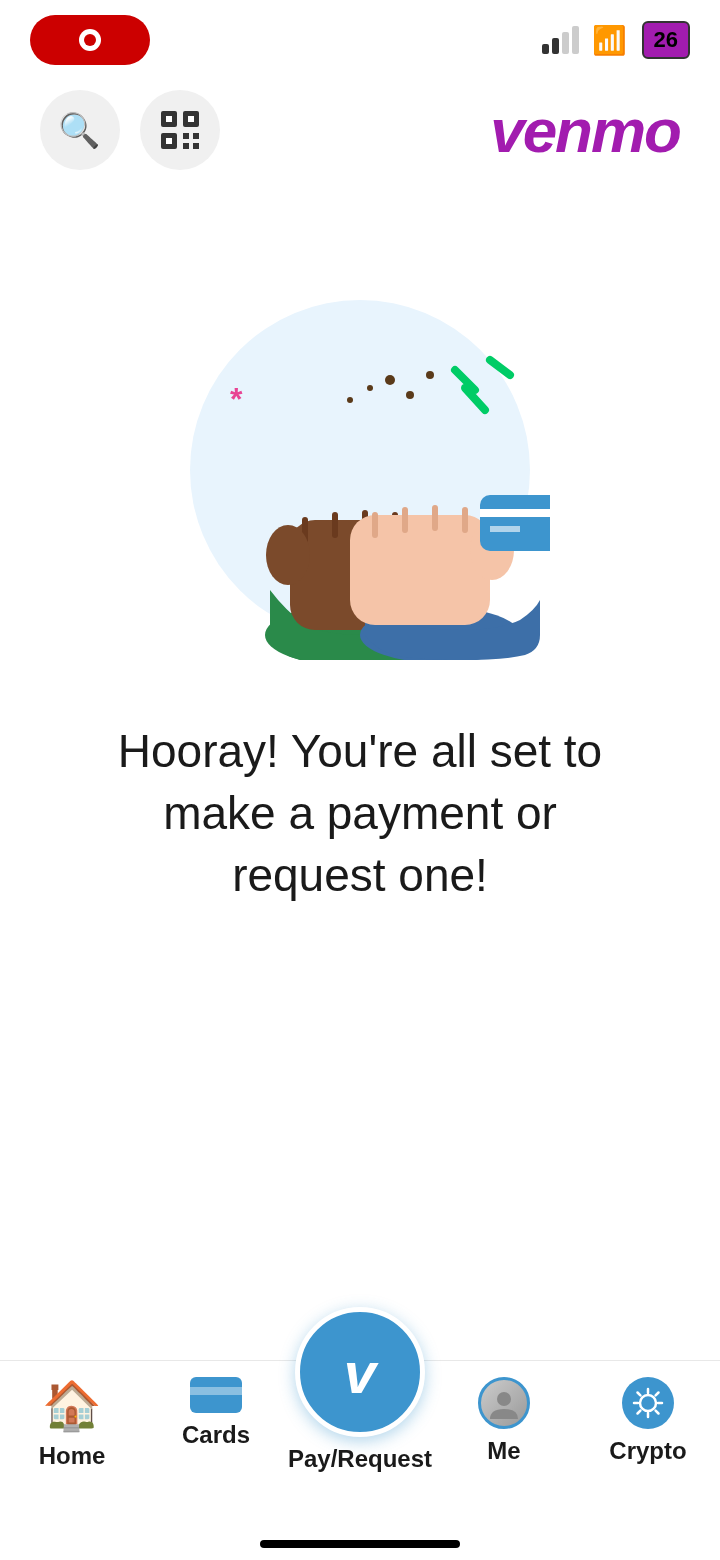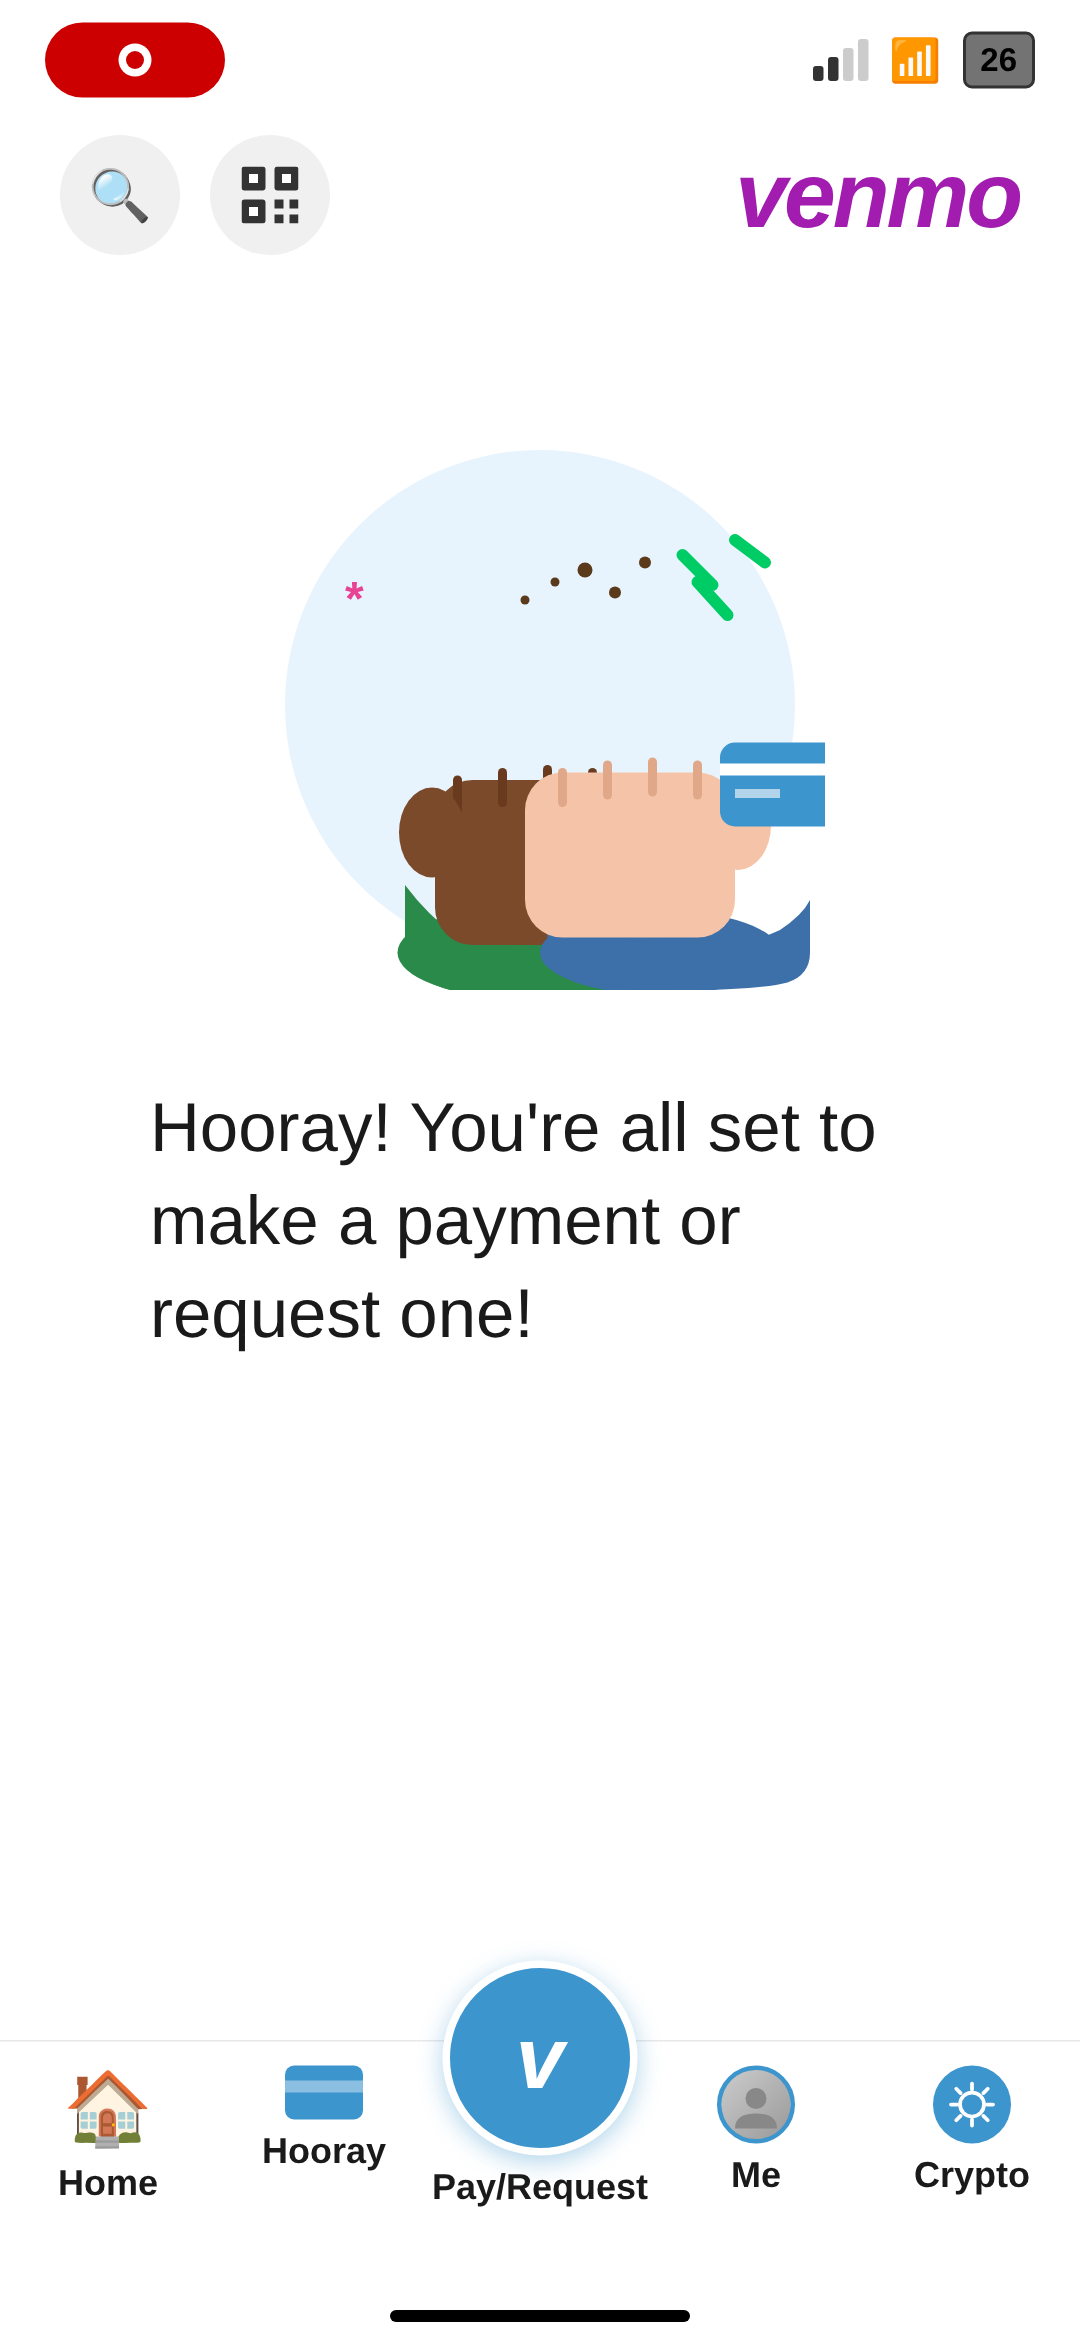--- a/index.html
+++ b/index.html
@@ -83,21 +83,21 @@
     .signal-bar:nth-child(2) { height: 16px; }
     .signal-bar:nth-child(3) { height: 22px; background: #ccc; }
     .signal-bar:nth-child(4) { height: 28px; background: #ccc; }
 
     .wifi-icon {
       font-size: 28px;
       color: #333;
     }
 
     .battery-badge {
-      background: #737373;
+      background: #a21caf;
       color: #000;
       font-size: 22px;
       font-weight: bold;
       padding: 4px 10px;
       border-radius: 6px;
       border: 2px solid #333;
     }
 
     
     .header {
@@ -170,21 +170,21 @@
     .illustration-svg {
       width: 380px;
       height: 380px;
       position: absolute;
       top: 0;
       left: 0;
     }
 
     
     .hooray-text {
-      text-align: left;
+      text-align: center;
       font-size: 46px;
       color: #1a1a1a;
       line-height: 1.35;
       font-weight: 400;
       margin: 0 40px;
       max-width: 580px;
     }
 
     
     .bottom-nav {
@@ -419,21 +419,21 @@
 
 <div class="bottom-nav">
 
   <div class="nav-item">
     <span style="font-size:48px; color:#1a1a1a;">🏠</span>
     <span class="nav-label">Home</span>
   </div>
 
   <div class="nav-item">
     <div class="cards-icon-shape"></div>
-    <span class="nav-label">Hooray</span>
+    <span class="nav-label">Cards</span>
   </div>
 
   <div class="nav-center">
     <div class="pay-request-circle">
       <span class="pay-v-letter">v</span>
     </div>
     <span class="nav-label">Pay/Request</span>
   </div>
 
   <div class="nav-item">

